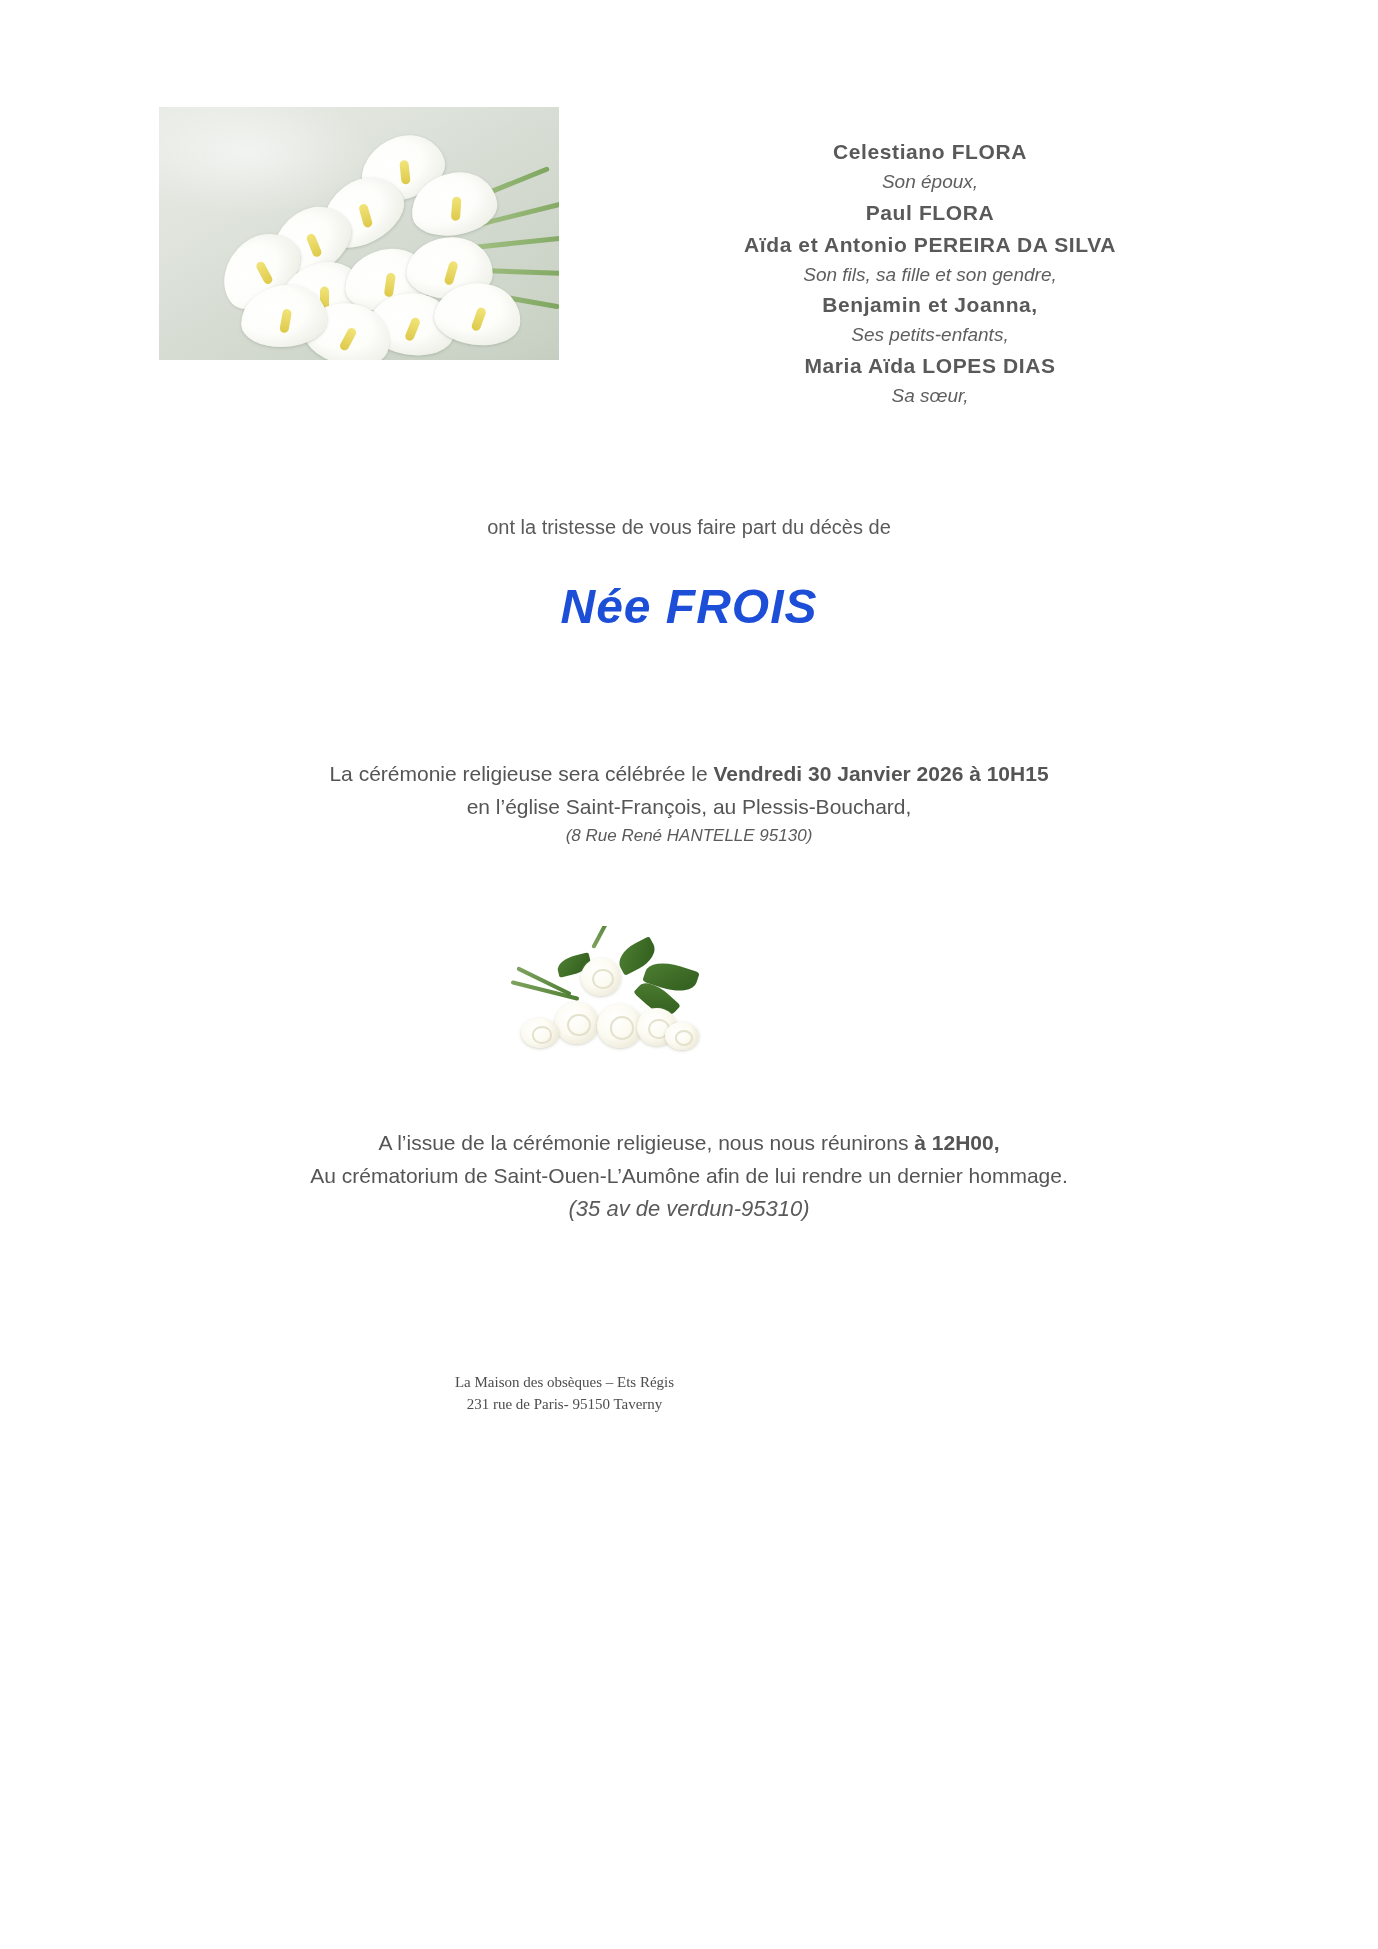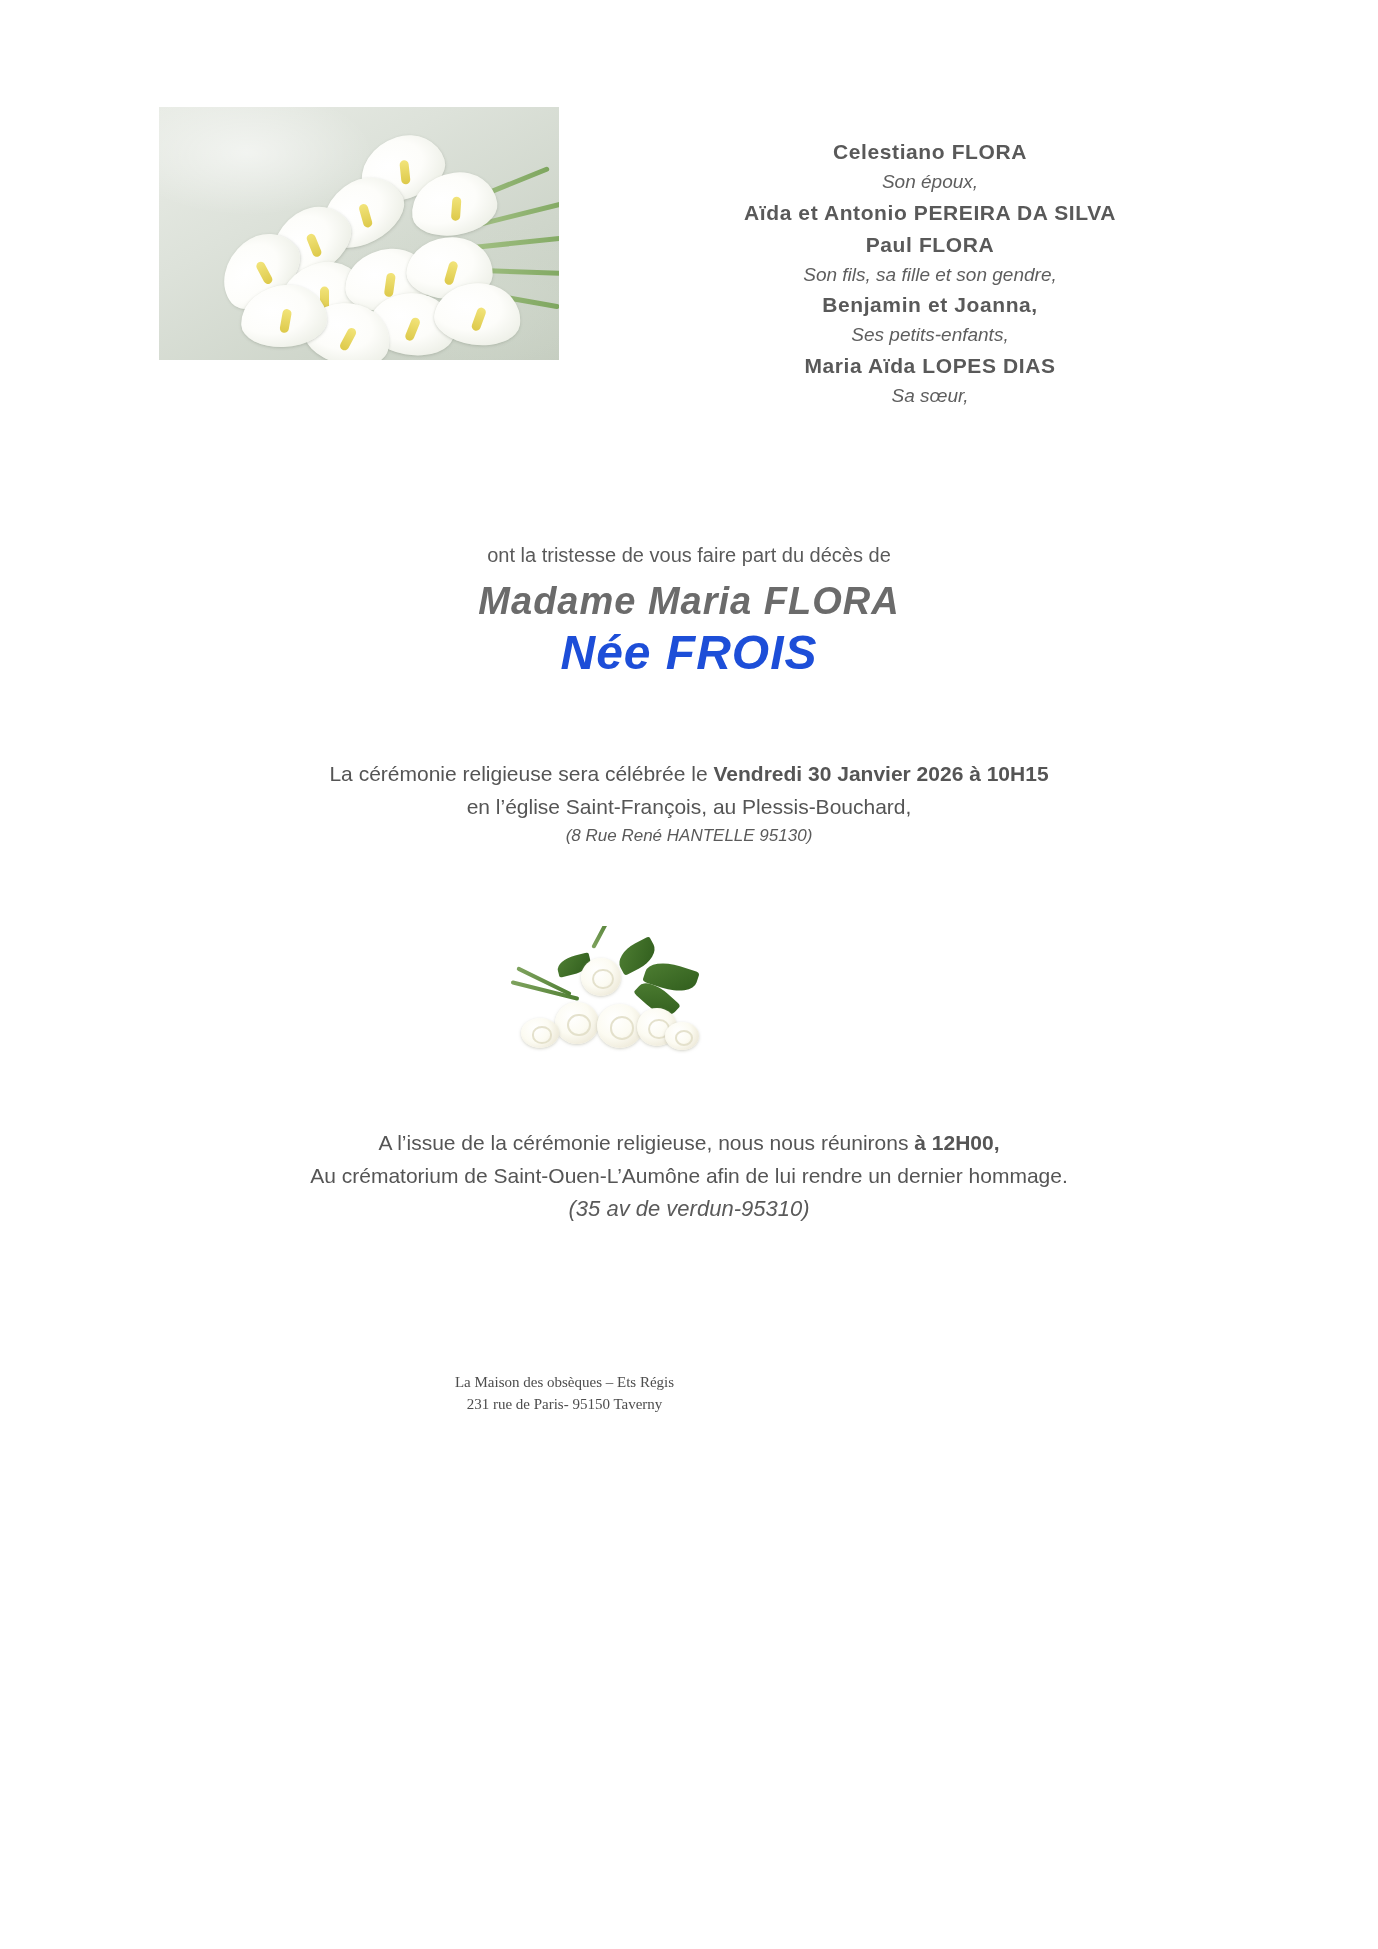--- a/index.html
+++ b/index.html
@@ -127,21 +127,20 @@
   }
 
   .announce-line {
     position: absolute;
     left: 0;
     top: 516px;
     width: 1378px;
     text-align: center;
     font-size: 20px;
     color: #5a5a5a;
-    margin-top: 28px;
   }
 
   .deceased {
     position: absolute;
     left: 0;
     top: 578px;
     width: 1378px;
     text-align: center;
   }
   .deceased .l1 {
@@ -245,33 +244,32 @@
     <div class="lily" style="left:248px; top:130px; transform:rotate(4deg);"></div>
     <div class="lily" style="left:210px; top:186px; transform:rotate(10deg);"></div>
     <div class="lily" style="left:146px; top:196px; transform:rotate(16deg);"></div>
     <div class="lily" style="left:276px; top:176px; transform:rotate(8deg);"></div>
     <div class="lily" style="left:82px;  top:178px; transform:rotate(-2deg);"></div>
   </div>
 
   <div class="family">
     <div class="name">Celestiano FLORA</div>
     <div class="rel">Son époux,</div>
+    <div class="name">Paul FLORA</div>
     <div class="name">Aïda et Antonio PEREIRA DA SILVA</div>
-    <div class="name">Paul FLORA</div>
     <div class="rel">Son fils, sa fille et son gendre,</div>
     <div class="name">Benjamin et Joanna,</div>
     <div class="rel">Ses petits-enfants,</div>
     <div class="name">Maria Aïda LOPES DIAS</div>
     <div class="rel">Sa sœur,</div>
   </div>
 
   <div class="announce-line">ont la  tristesse de vous faire part du décès de</div>
 
   <div class="deceased">
-    <div class="l1">Madame Maria FLORA</div>
     <div class="l2">Née FROIS</div>
   </div>
 
   <div class="ceremony">
     <div class="big"><span>La cérémonie religieuse sera célébrée le </span><b>Vendredi 30 Janvier 2026 à 10H15</b></div>
     <div class="big">en l’église Saint-François, au Plessis-Bouchard,</div>
     <div class="addr">(8 Rue René HANTELLE 95130)</div>
   </div>
 
   <div class="roses-photo">

